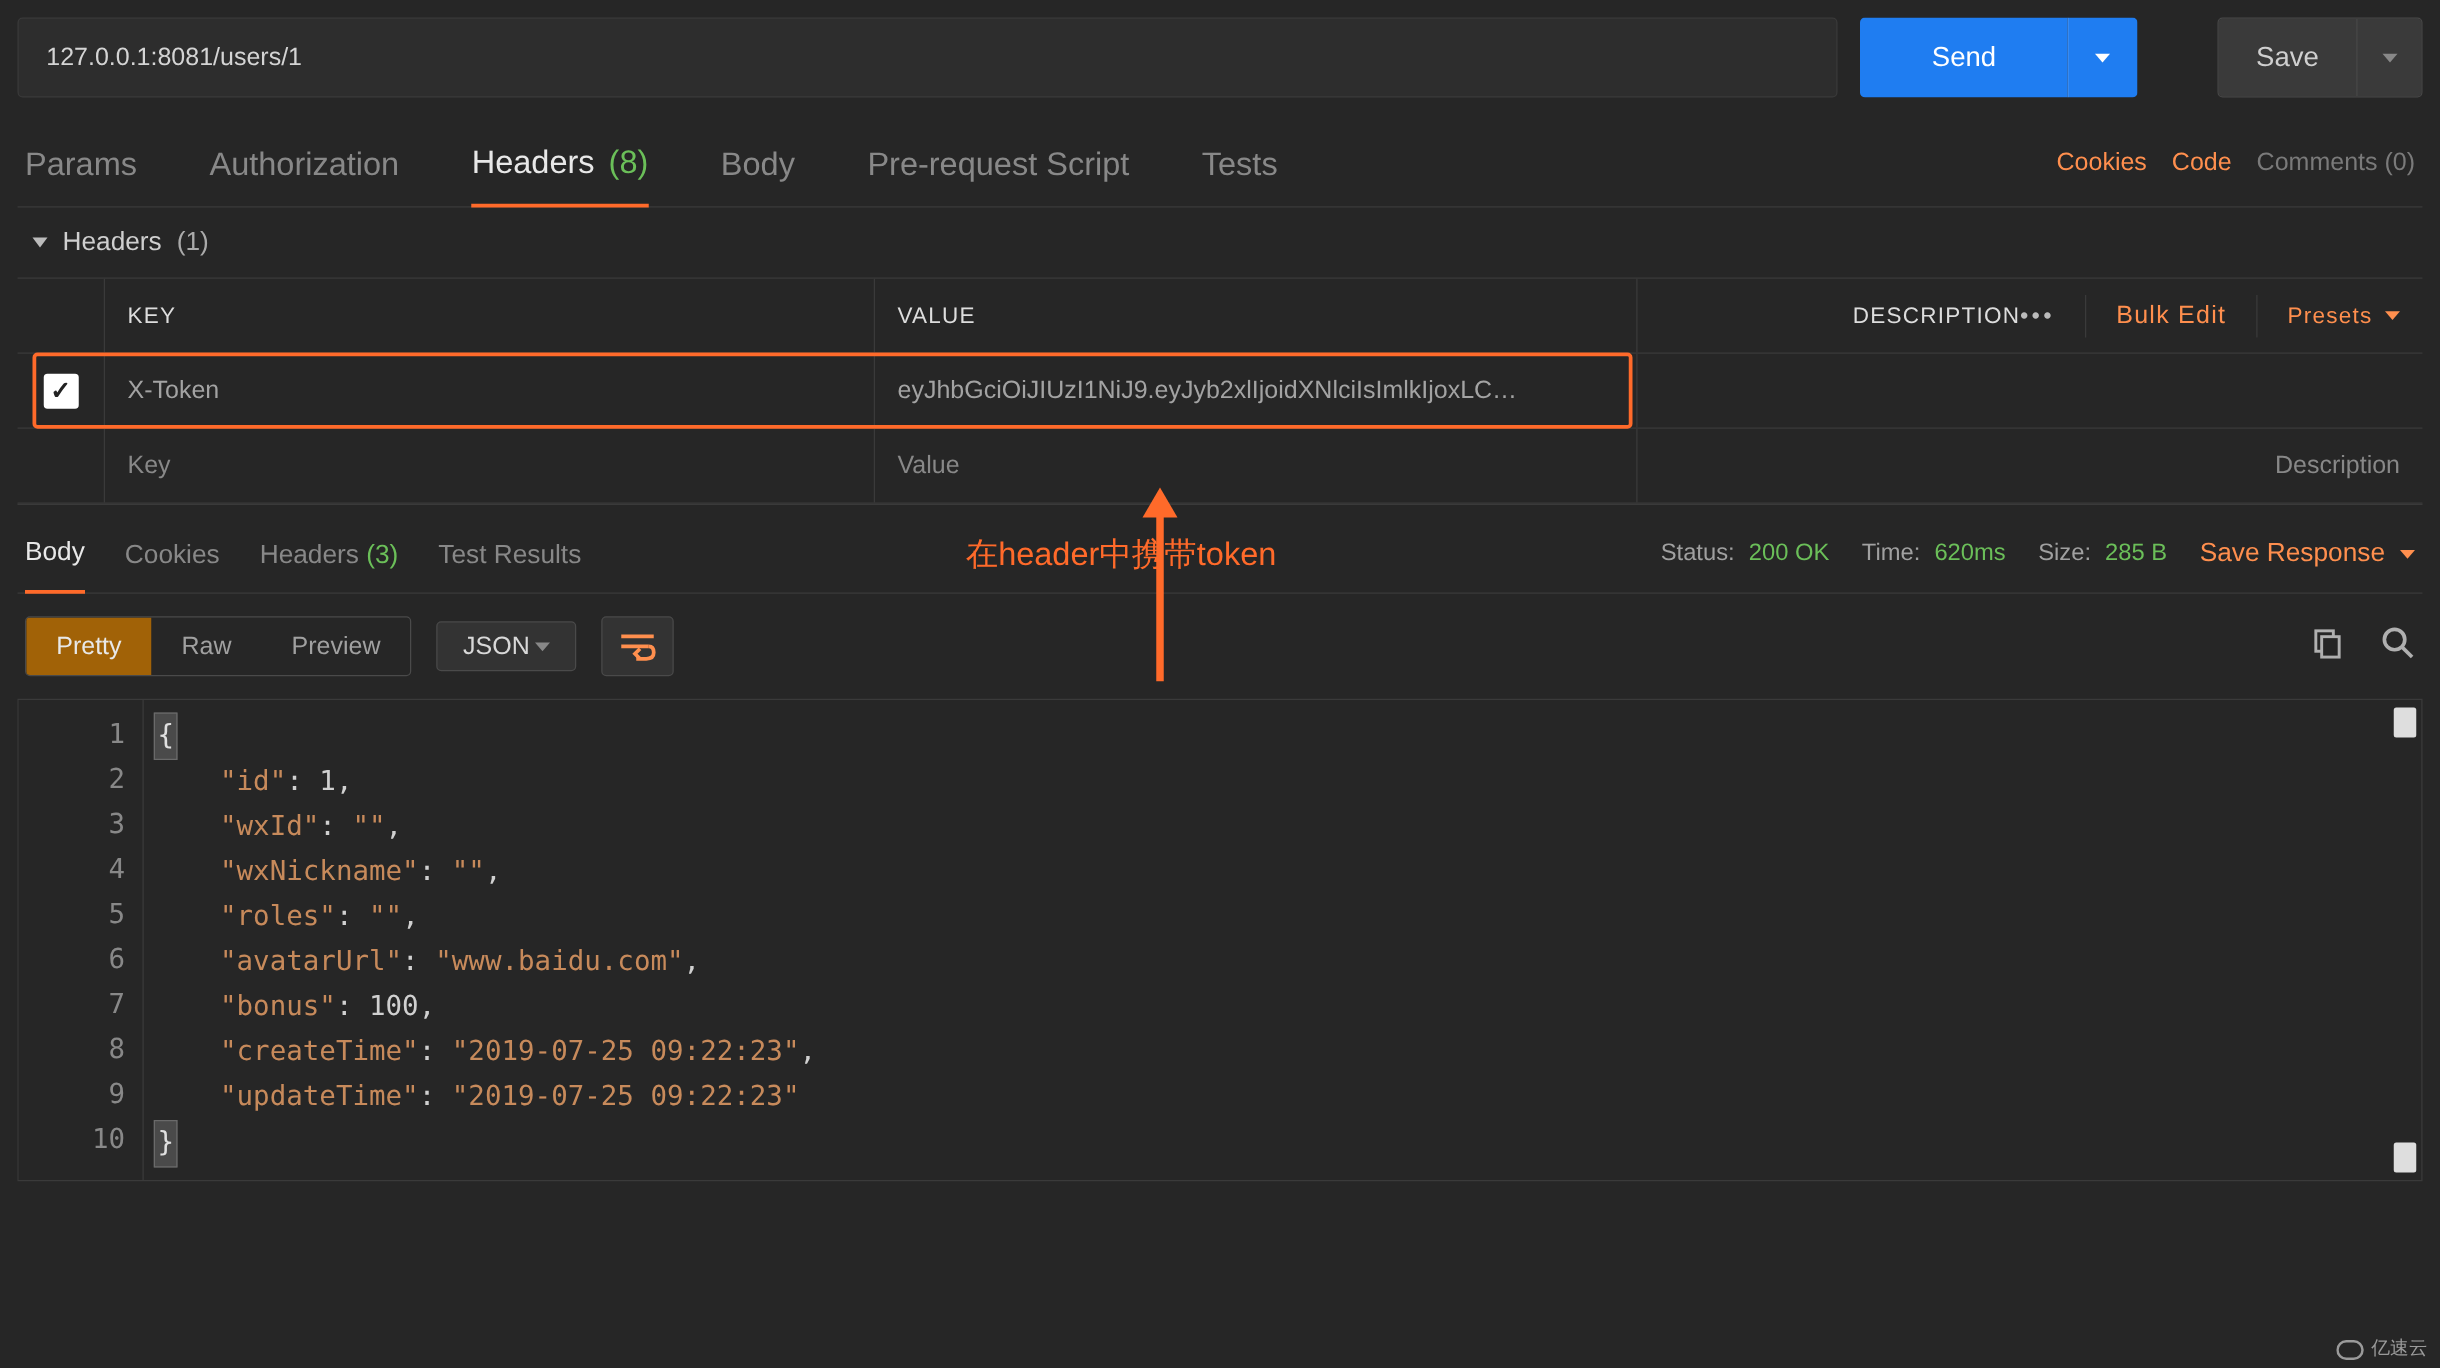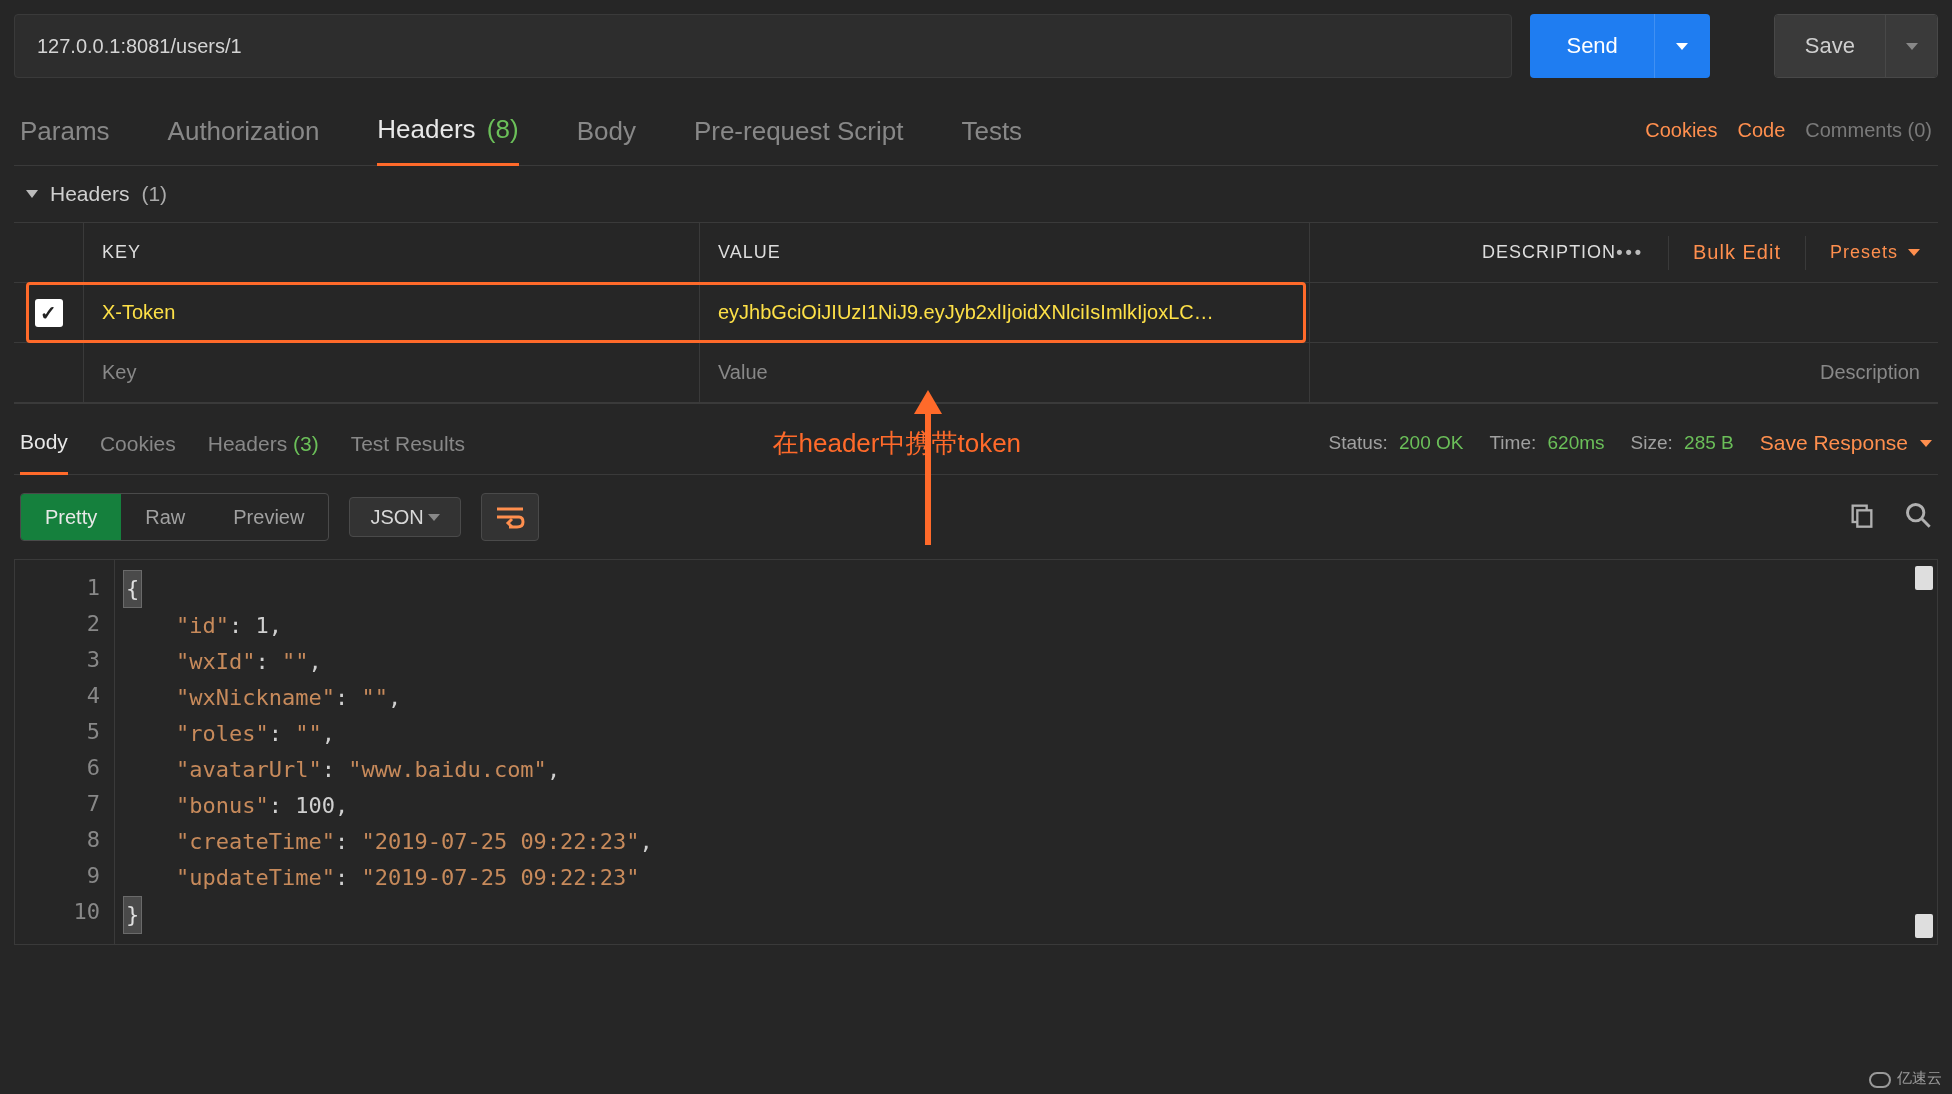--- a/index.html
+++ b/index.html
@@ -9,21 +9,21 @@
   
   .reqbar { display: flex; gap: 18px; align-items: stretch; height: 64px; }
   .method-url { display: flex; flex: 1; border: 1px solid #3a3a3a; border-radius: 4px; background: #2d2d2d; }
   .method { width: 230px; display: flex; align-items: center; justify-content: space-between; padding: 0 24px; cursor: pointer; border-right: 1px solid #3a3a3a; }
   .method .label { color: #d9d9d9; font-weight: 500; }
   .caret-down { width: 0; height: 0; border-left: 6px solid transparent; border-right: 6px solid transparent; border-top: 7px solid #888; }
   .caret-down.orange { border-top-color: #ff8f4e; }
   .caret-right { width: 0; height: 0; border-top: 6px solid transparent; border-bottom: 6px solid transparent; border-left: 7px solid #bbb; display:inline-block; }
   .url { flex: 1; display: flex; align-items: center; padding: 0 22px; color: #d4d4d4; }
   .sendgrp { display: flex; border-radius: 4px; overflow: hidden; }
-  .send-btn { background: #1f7df1; color: #fff; display: flex; align-items: center; padding: 0 36px; font-size: 22px; font-weight: 500; cursor: pointer; }
+  .send-btn { background: #1f7df1; color: #fff; display: flex; align-items: center; padding: 0 57px; font-size: 22px; font-weight: 500; cursor: pointer; }
   .send-dd { background: #1f7df1; width: 56px; display: flex; align-items: center; justify-content: center; cursor: pointer; border-left: 1px solid rgba(255,255,255,0.15); }
   .send-dd .caret-down { border-top-color: #fff; }
   .savegrp { display: flex; border-radius: 4px; overflow: hidden; border: 1px solid #484848; margin-left: 46px; }
   .save-btn { background: #3a3a3a; color: #cfcfcf; display: flex; align-items: center; padding: 0 30px; font-size: 22px; cursor: pointer; }
   .save-dd { background: #3a3a3a; width: 52px; display: flex; align-items: center; justify-content: center; cursor: pointer; border-left: 1px solid #484848; }
 
   
   .tabs { display: flex; align-items: center; justify-content: space-between; border-bottom: 1px solid #3a3a3a; margin-top: 18px; padding: 0 6px; }
   .tabs-left { display: flex; gap: 58px; align-items: flex-end; }
   .tab { padding: 18px 0; color: #888; cursor: pointer; font-size: 26px; }
@@ -51,21 +51,21 @@
   .h-actions { display: flex; align-items: center; gap: 24px; }
   .dots { letter-spacing: 3px; color: #bbb; font-weight: bold; cursor: pointer; }
   .sep { width: 1px; height: 34px; background: #3a3a3a; }
   .presets { display: flex; align-items: center; gap: 10px; color: #ff8f4e; cursor: pointer; }
 
   .highlight-box { position: relative; }
   .outline { position: absolute; left: 12px; right: 632px; top: -1px; bottom: -1px; border: 3px solid #ff6a2a; border-radius: 4px; pointer-events: none; z-index: 5; }
   .chk-box { width: 28px; height: 28px; background: #fff; border-radius: 3px; display:flex; align-items:center; justify-content:center; color: #222; font-weight: bold; }
   .chk-box::after { content: "✓"; font-size: 20px; }
   .ph { color: #888; }
-  .data-row .h-key, .data-row .h-val { color: #fde047; text-align: right; }
+  .data-row .h-key, .data-row .h-val { color: #a3a3a3; text-align: right; }
   .trunc { max-width: 580px; overflow: hidden; text-overflow: ellipsis; white-space: nowrap; }
 
   
   .temp-head { display:flex; align-items:center; gap:14px; padding: 18px 12px; color:#cfcfcf; font-size:21px; }
 
   
   .respbar { display:flex; align-items:center; justify-content:space-between; border-bottom: 1px solid #3a3a3a; margin-top: 8px; padding: 0 6px; }
   .resp-tabs { display:flex; gap:32px; align-items:flex-end; }
   .rtab { padding: 18px 0; color:#888; cursor:pointer; font-size:21px; }
   .rtab.active { color: #e8e8e8; border-bottom: 3px solid #ff6a2a; margin-bottom: -1px; }
@@ -73,21 +73,21 @@
   .annot { color: #ff6a2a; font-size: 26px; white-space: nowrap; }
   .resp-right { display:flex; gap:26px; align-items:center; font-size:19px; }
   .kv { color:#a0a0a0; }
   .kv .v { color:#6bbf59; margin-left:6px; }
   .save-resp { display:flex; align-items:center; gap:12px; color:#ff8f4e; cursor:pointer; font-size:21px; }
 
   
   .vbar { display:flex; align-items:center; gap:20px; padding: 18px 6px; }
   .seg { display:flex; border:1px solid #4a4a4a; border-radius:4px; overflow:hidden; height:48px; }
   .seg .opt { padding: 0 24px; display:flex; align-items:center; color:#a0a0a0; cursor:pointer; }
-  .seg .opt.active { background:#15803d; color:#e8e8e8; }
+  .seg .opt.active { background:#a16207; color:#e8e8e8; }
   .dd { display:flex; align-items:center; gap:4px; border:1px solid #4a4a4a; border-radius:4px; height:40px; padding:0 20px; background:#333; color:#d8d8d8; cursor:pointer; }
   .wrap-ic { display:flex; align-items:center; justify-content:center; border:1px solid #4a4a4a; border-radius:4px; height:48px; width:58px; background:#333; cursor:pointer; }
   .wrap-svg { stroke:#ff8f4e; stroke-width:3; fill:none; }
   .vbar-right { margin-left:auto; display:flex; gap:28px; align-items:center; }
   .icon-btn { cursor:pointer; color:#b0b0b0; }
   .copy-ic, .search-ic { width:28px; height:28px; }
 
   
   .code { display:flex; border:1px solid #3a3a3a; position:relative; font-family: "Menlo","Consolas",monospace; font-size:22px; line-height:36px; }
   .gutter { width:100px; text-align:right; padding:10px 14px 10px 0; color:#888; background:#262626; border-right:1px solid #3a3a3a; }

